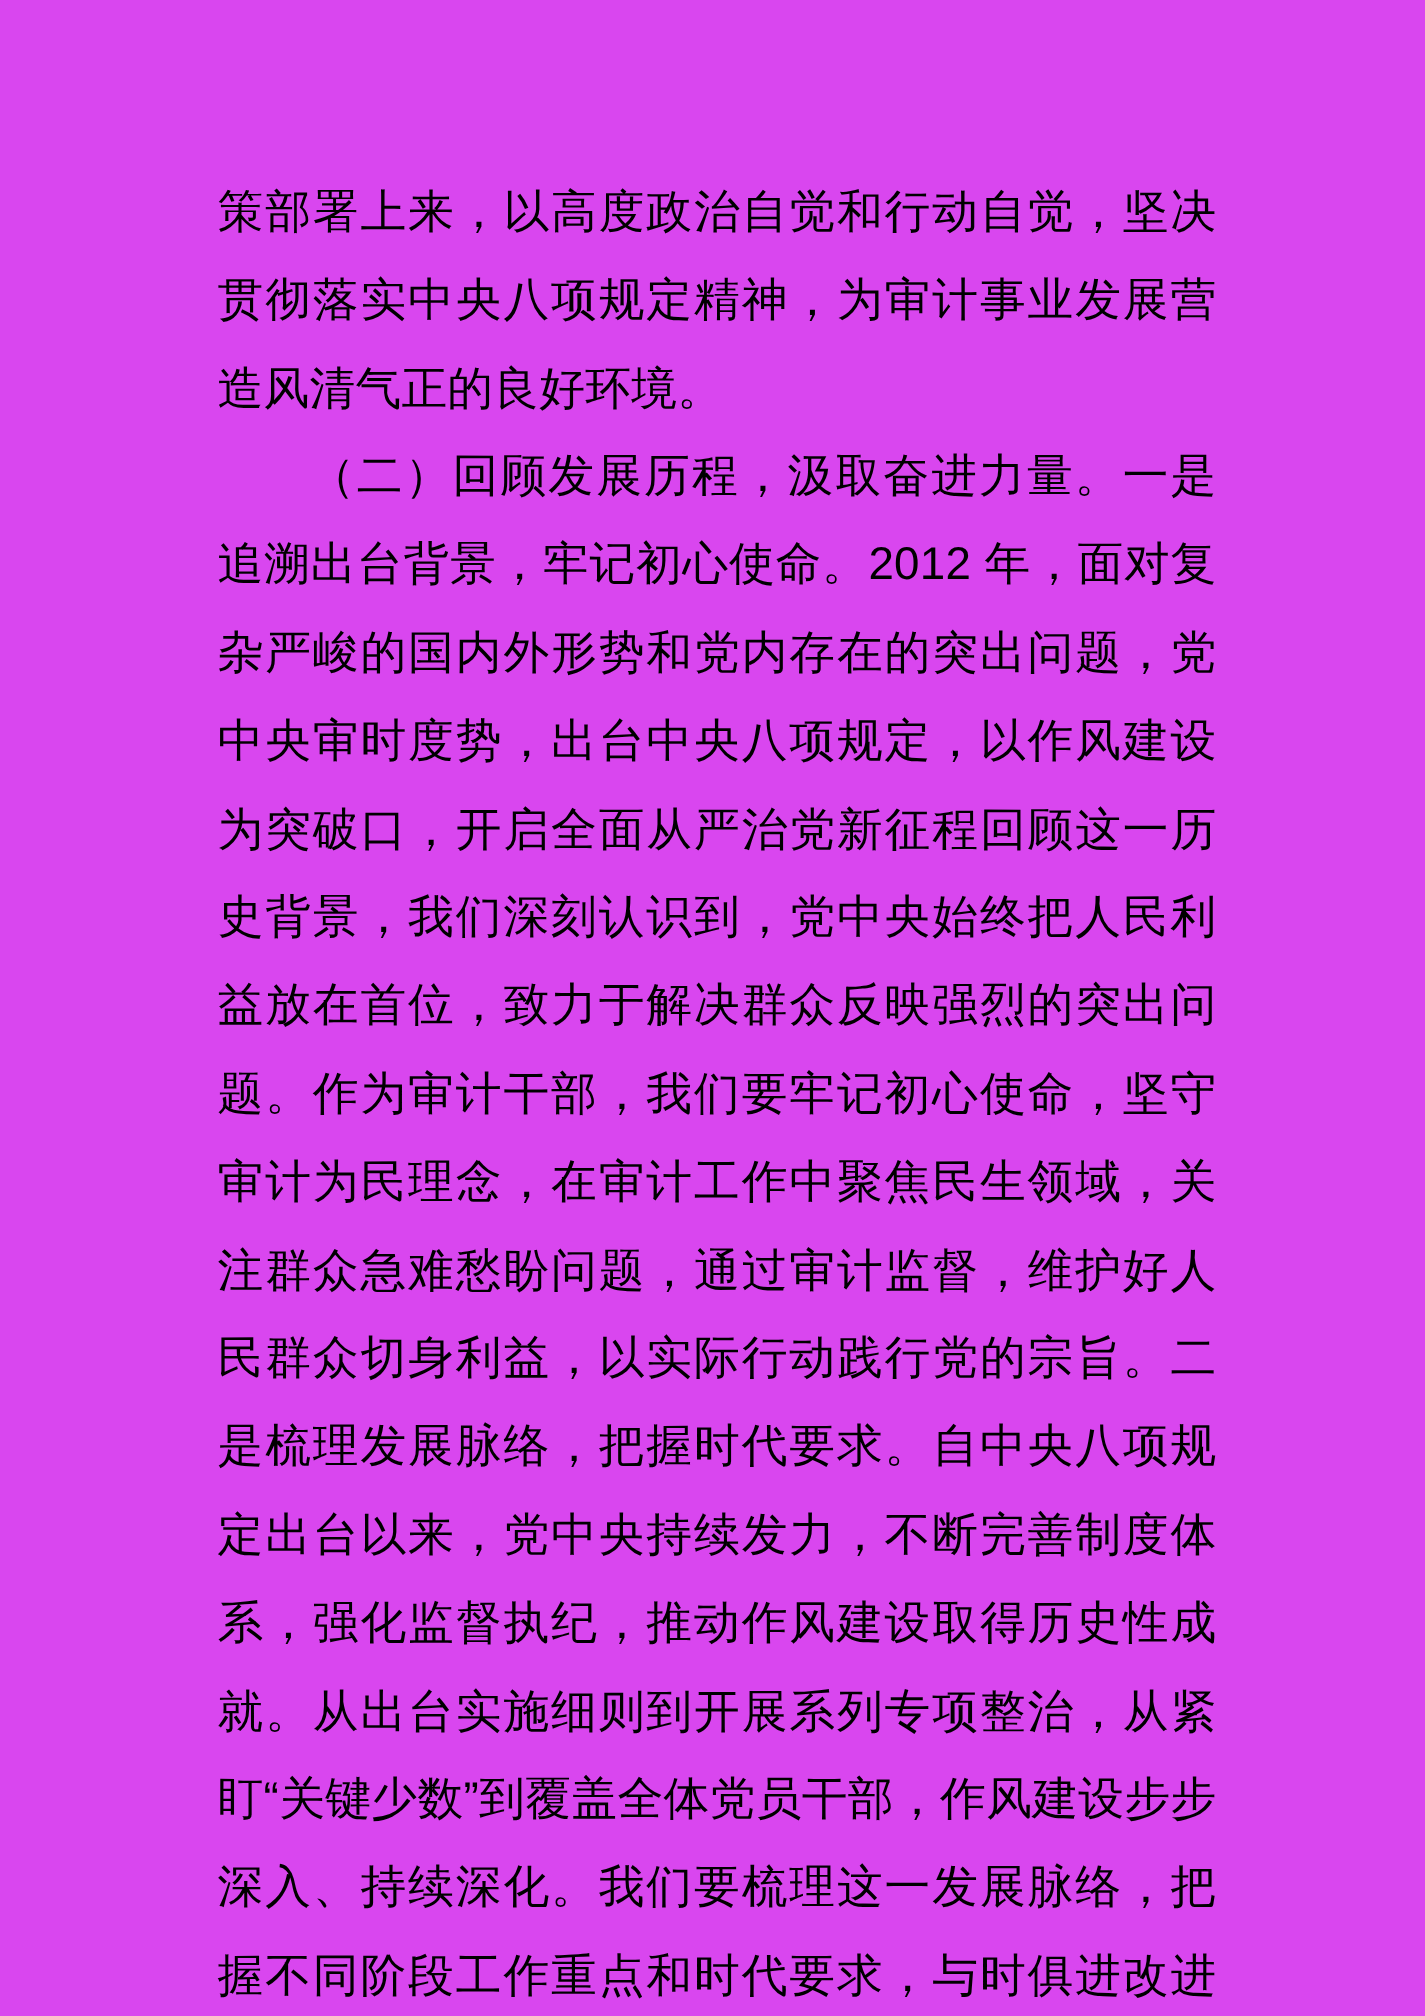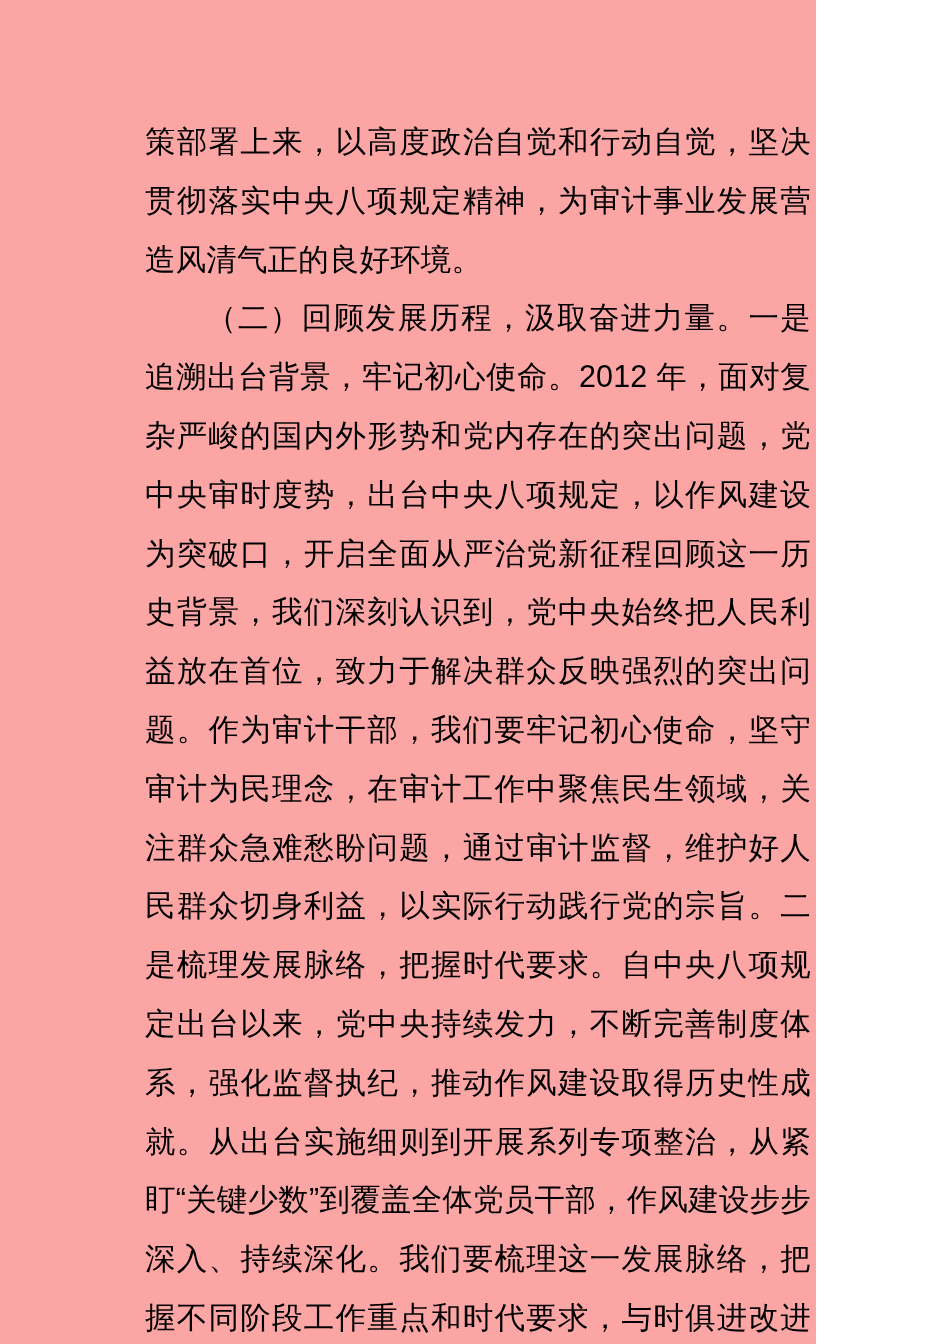--- a/index.html
+++ b/index.html
@@ -2,23 +2,23 @@
 <html><head>
 <meta charset="utf-8">
 <style>
   html, body {
     margin: 0;
     padding: 0;
     background: #ffffff;
   }
   .page {
     position: relative;
-    width: 816px;
+    width: 950px;
     height: 1344px;
-    background: #fca5a5;
+    background: #d946ef;
     overflow: hidden;
     box-sizing: border-box;
   }
   .text-column {
     position: absolute;
     left: 145px;
     top: 112px;
     width: 666px;
   }
   .para {

